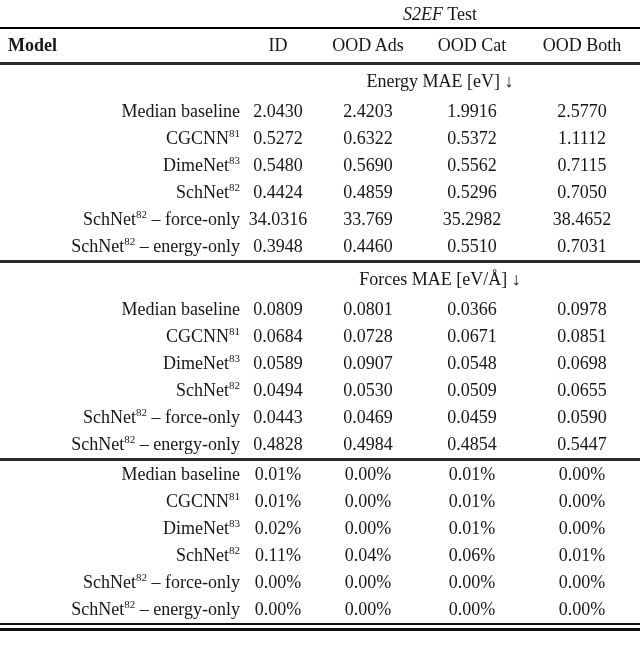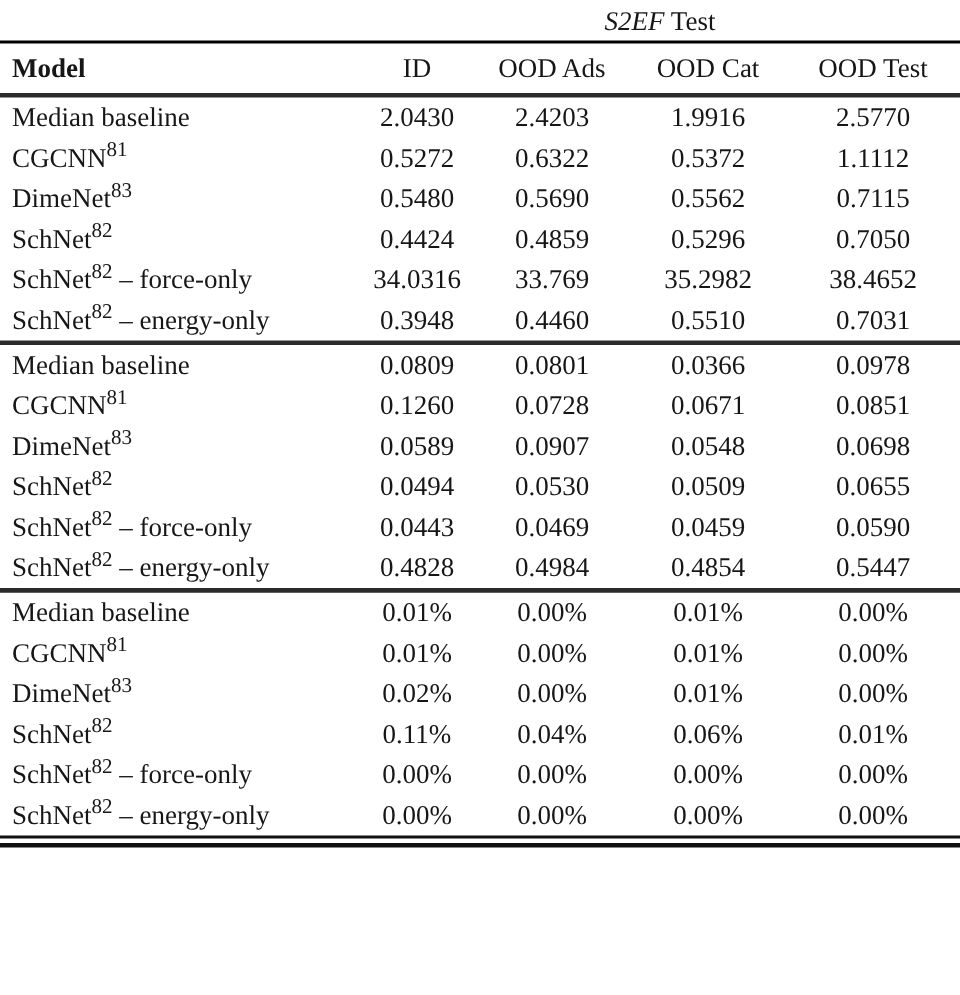--- a/index.html
+++ b/index.html
@@ -46,24 +46,24 @@
   
   tr.col-header-row th { height: 33px; border-bottom: 3px solid #2b2b2b; }
   th.model-col-header { text-align: left; padding-left: 8px; font-weight: bold; }
   th.value-col-header { text-align: center; }
 
   
   tbody.section { border-bottom: 3px solid #2b2b2b; }
   tbody.section:last-of-type { border-bottom: none; }
   tr.section-header-row td { height: 33px; text-align: center; }
   tr.data-row td { height: 27px; }
-  td.model-cell { text-align: left; padding-left: 8px; }
+  td.model-cell { text-align: right; padding-left: 8px; }
   td.value-cell { text-align: center; }
   sup.cite {
-    font-size: 14px;
+    font-size: 11px;
     line-height: 0;
     vertical-align: super;
     letter-spacing: 0;
   }
 
   
   .double-rule {
     width: 640px;
     height: 3px;
     border-top: 2px solid #101010;
@@ -85,25 +85,29 @@
     <thead>
       <tr class="title-row">
         <td></td>
         <td class="table-title" colspan="4"><span class="title-italic">S2EF</span><span> Test</span></td>
       </tr>
       <tr class="col-header-row">
         <th class="model-col-header">Model</th>
         <th class="value-col-header">ID</th>
         <th class="value-col-header">OOD Ads</th>
         <th class="value-col-header">OOD Cat</th>
-        <th class="value-col-header">OOD Test</th>
+        <th class="value-col-header">OOD Both</th>
       </tr>
     </thead>
 
   <tbody class="section">
+        <tr class="section-header-row">
+          <td></td>
+          <td colspan="4">Energy MAE [eV] ↓</td>
+        </tr>
         <tr class="data-row">
           <td class="model-cell"><span>Median baseline</span></td>
           <td class="value-cell">2.0430</td>
           <td class="value-cell">2.4203</td>
           <td class="value-cell">1.9916</td>
           <td class="value-cell">2.5770</td>
         </tr>
         <tr class="data-row">
           <td class="model-cell"><span>CGCNN</span><sup class="cite">81</sup></td>
           <td class="value-cell">0.5272</td>
@@ -134,30 +138,34 @@
         </tr>
         <tr class="data-row">
           <td class="model-cell"><span>SchNet</span><sup class="cite">82</sup><span> – energy-only</span></td>
           <td class="value-cell">0.3948</td>
           <td class="value-cell">0.4460</td>
           <td class="value-cell">0.5510</td>
           <td class="value-cell">0.7031</td>
         </tr>
       </tbody>
       <tbody class="section">
+        <tr class="section-header-row">
+          <td></td>
+          <td colspan="4">Forces MAE [eV/Å] ↓</td>
+        </tr>
         <tr class="data-row">
           <td class="model-cell"><span>Median baseline</span></td>
           <td class="value-cell">0.0809</td>
           <td class="value-cell">0.0801</td>
           <td class="value-cell">0.0366</td>
           <td class="value-cell">0.0978</td>
         </tr>
         <tr class="data-row">
           <td class="model-cell"><span>CGCNN</span><sup class="cite">81</sup></td>
-          <td class="value-cell">0.1260</td>
+          <td class="value-cell">0.0684</td>
           <td class="value-cell">0.0728</td>
           <td class="value-cell">0.0671</td>
           <td class="value-cell">0.0851</td>
         </tr>
         <tr class="data-row">
           <td class="model-cell"><span>DimeNet</span><sup class="cite">83</sup></td>
           <td class="value-cell">0.0589</td>
           <td class="value-cell">0.0907</td>
           <td class="value-cell">0.0548</td>
           <td class="value-cell">0.0698</td>

